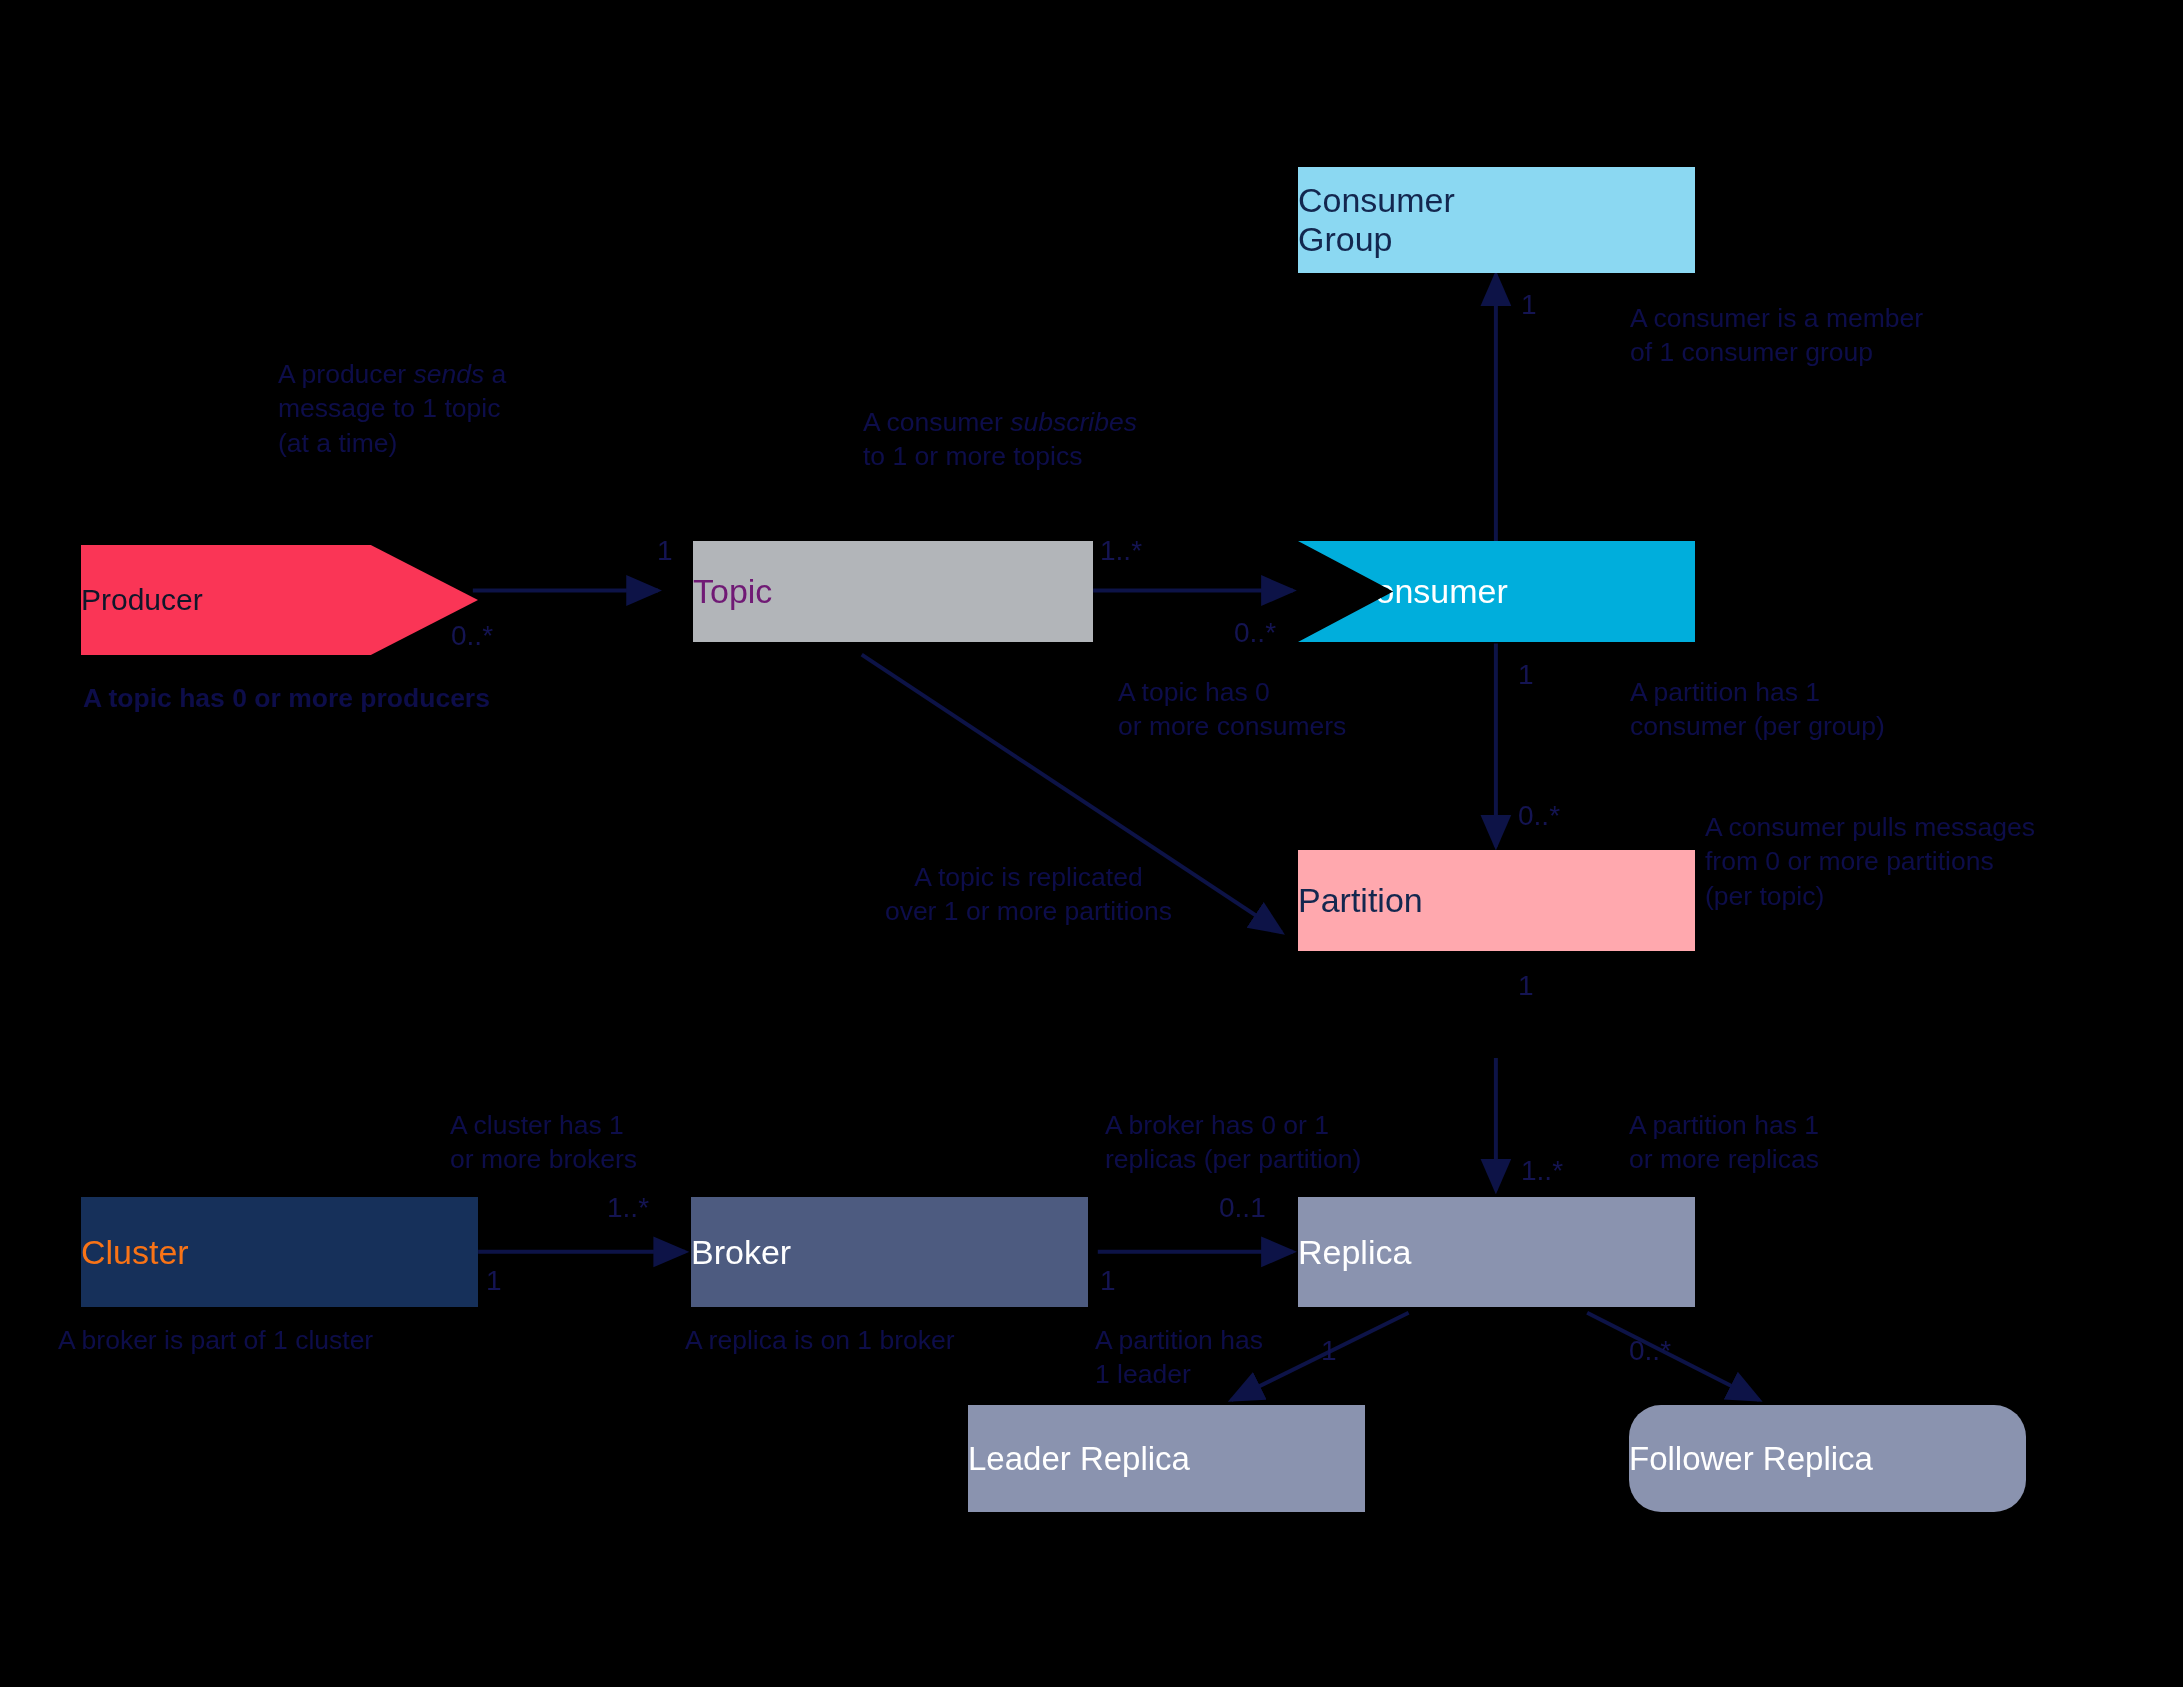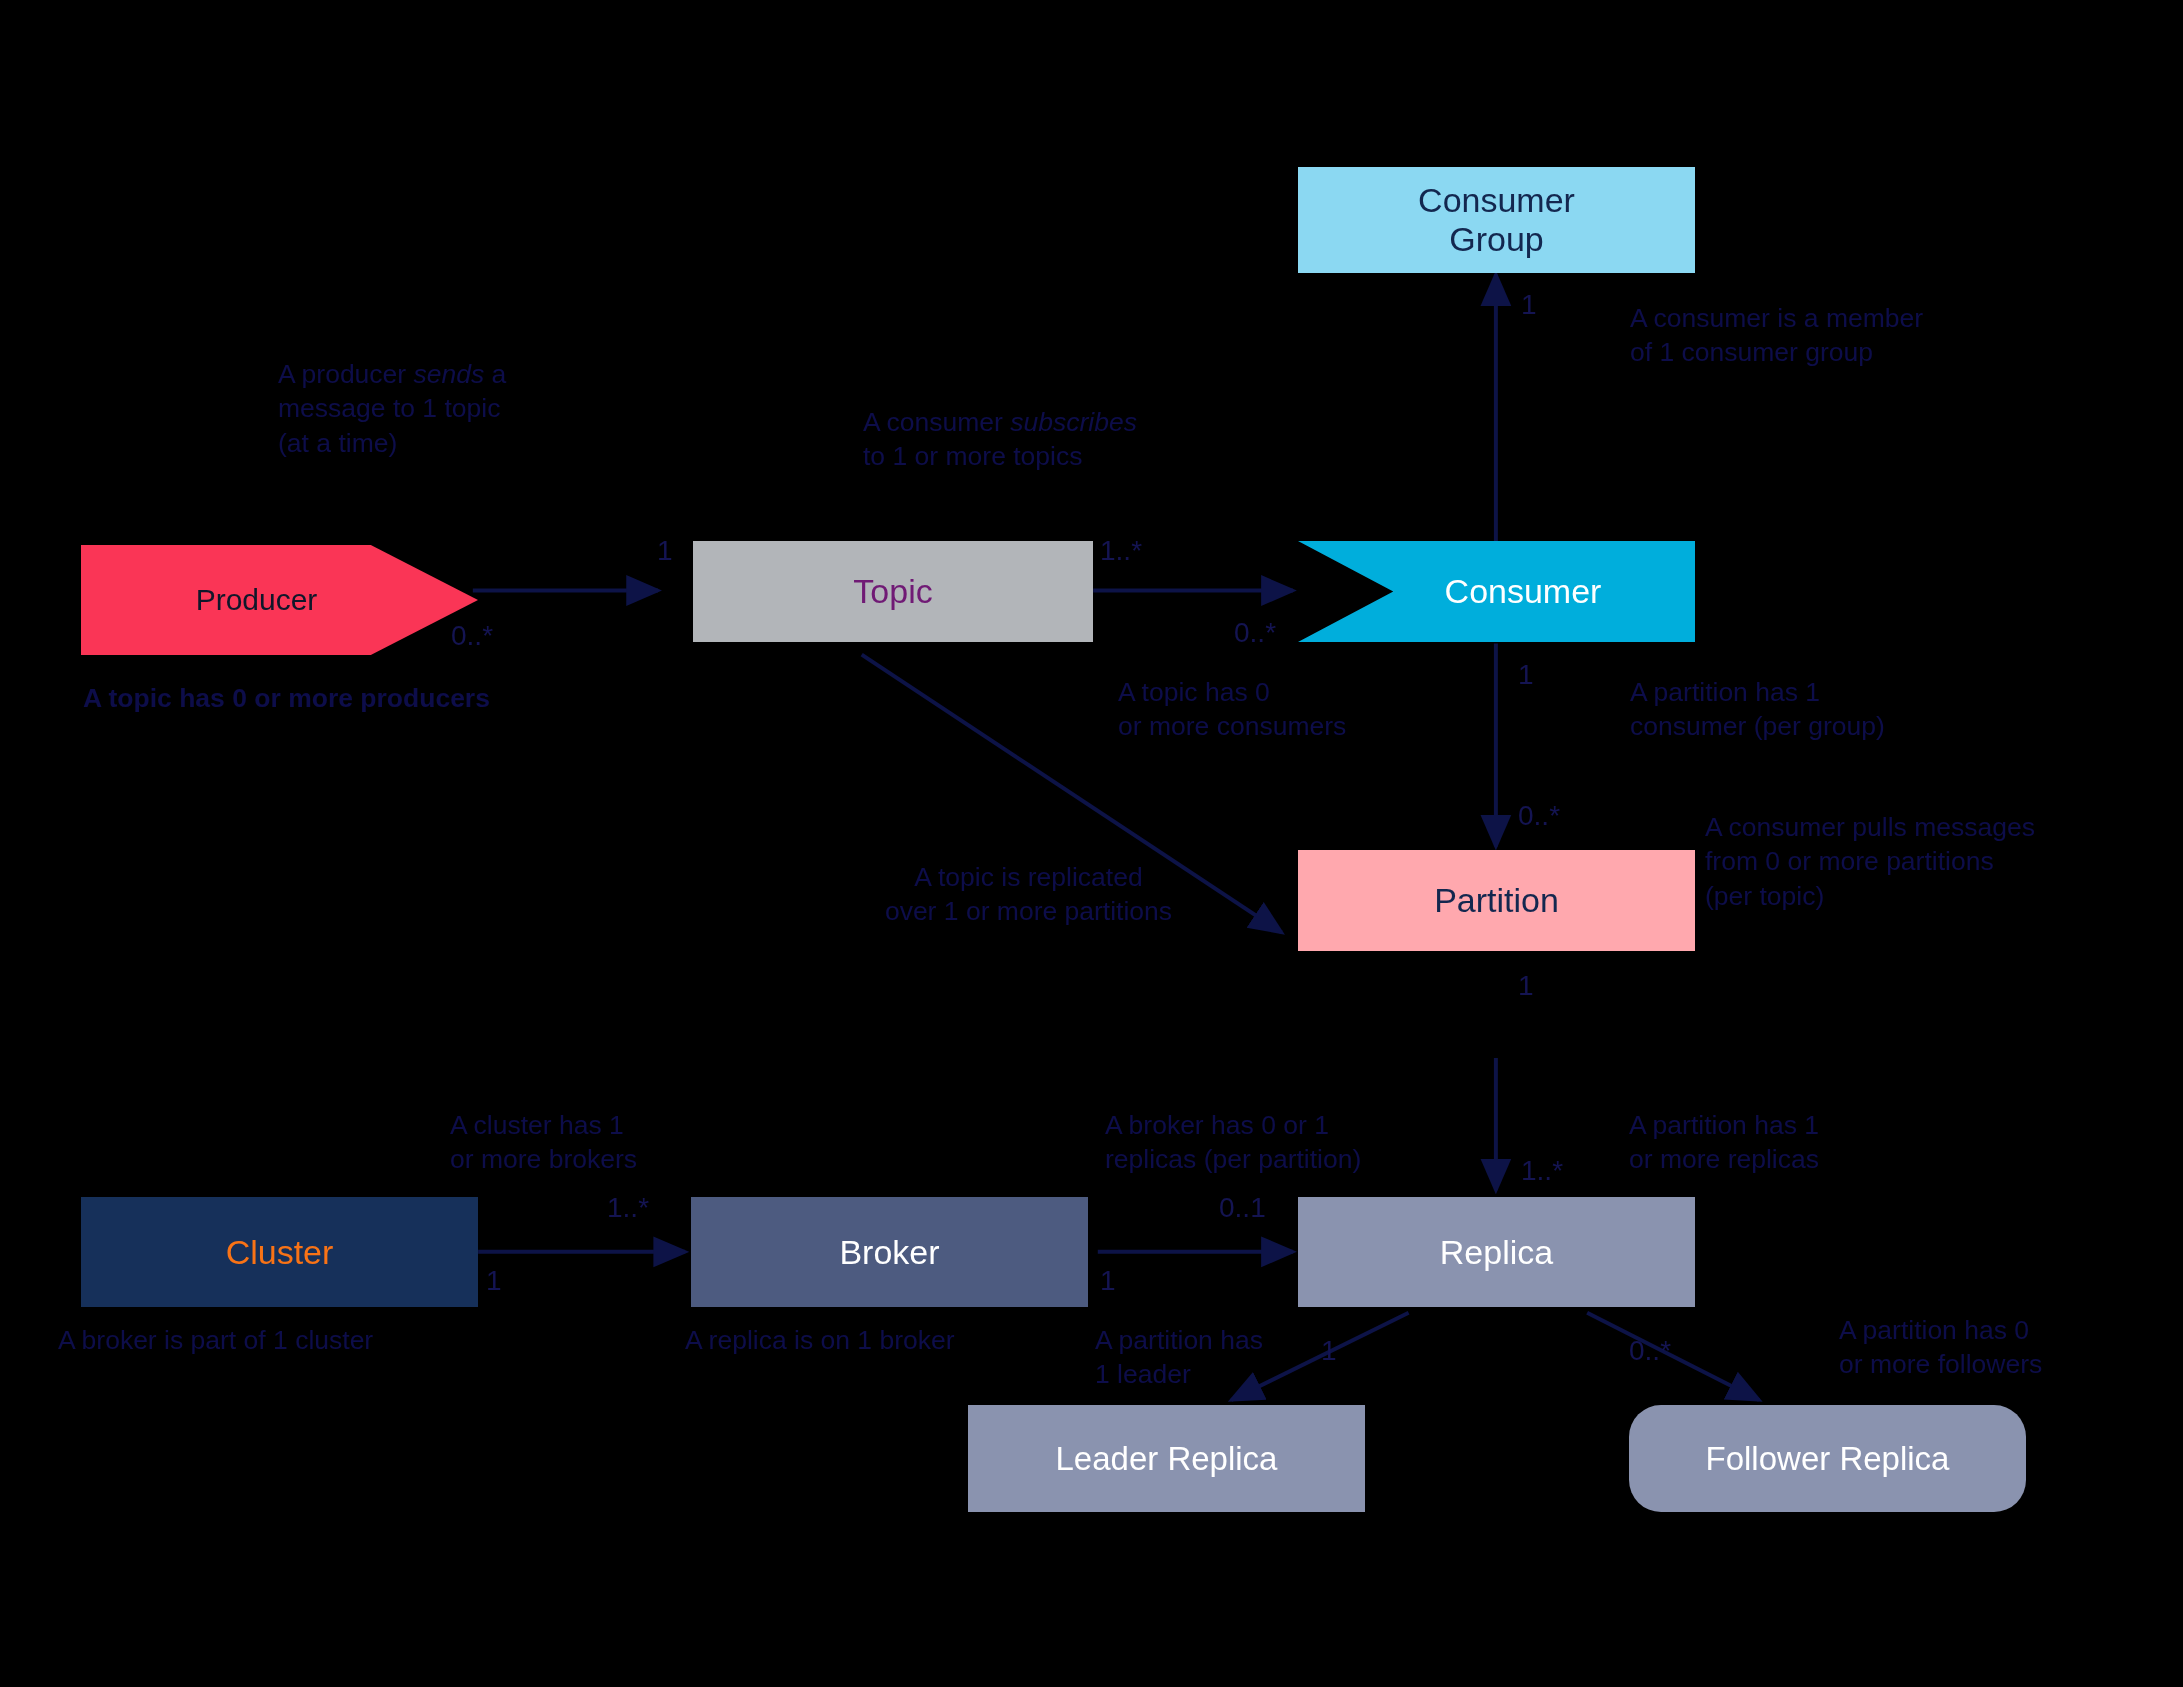--- a/index.html
+++ b/index.html
@@ -7,21 +7,21 @@
     position:relative;
     width:2183px;height:1687px;
     background:#000000;
     overflow:hidden;
     font-family:"Liberation Sans", sans-serif;
   }
   #svg-layer{position:absolute;left:0;top:0;width:2183px;height:1687px;}
   .node{
     position:absolute;
     display:flex;align-items:center;justify-content:center;
-    text-align:center;
+    text-align:left;
     line-height:1.14;
     box-sizing:border-box;
     white-space:pre-line;
   }
   .node-label{display:block;width:100%;}
   .annot{
     position:absolute;
     color:#0d0d4a;
     white-space:pre-line;
     line-height:1.30;
@@ -177,17 +177,15 @@
   <div class="annot" style="left:1629px;top:1108px;width:370px;">A partition has  1
 or more replicas</div>
 
   <div class="annot" style="left:58px;top:1323px;width:463px;">A broker is part of 1 cluster</div>
 
   <div class="annot" style="left:685px;top:1323px;width:397px;">A replica is on 1 broker</div>
 
   <div class="annot" style="left:1095px;top:1323px;width:218px;">A partition has
 1 leader</div>
 
-  <div class="annot" style="left:1839px;top:1313px;width:344px;">A partition has 0
-or more followers</div>
 
 </div>
 
 
 </body></html>

